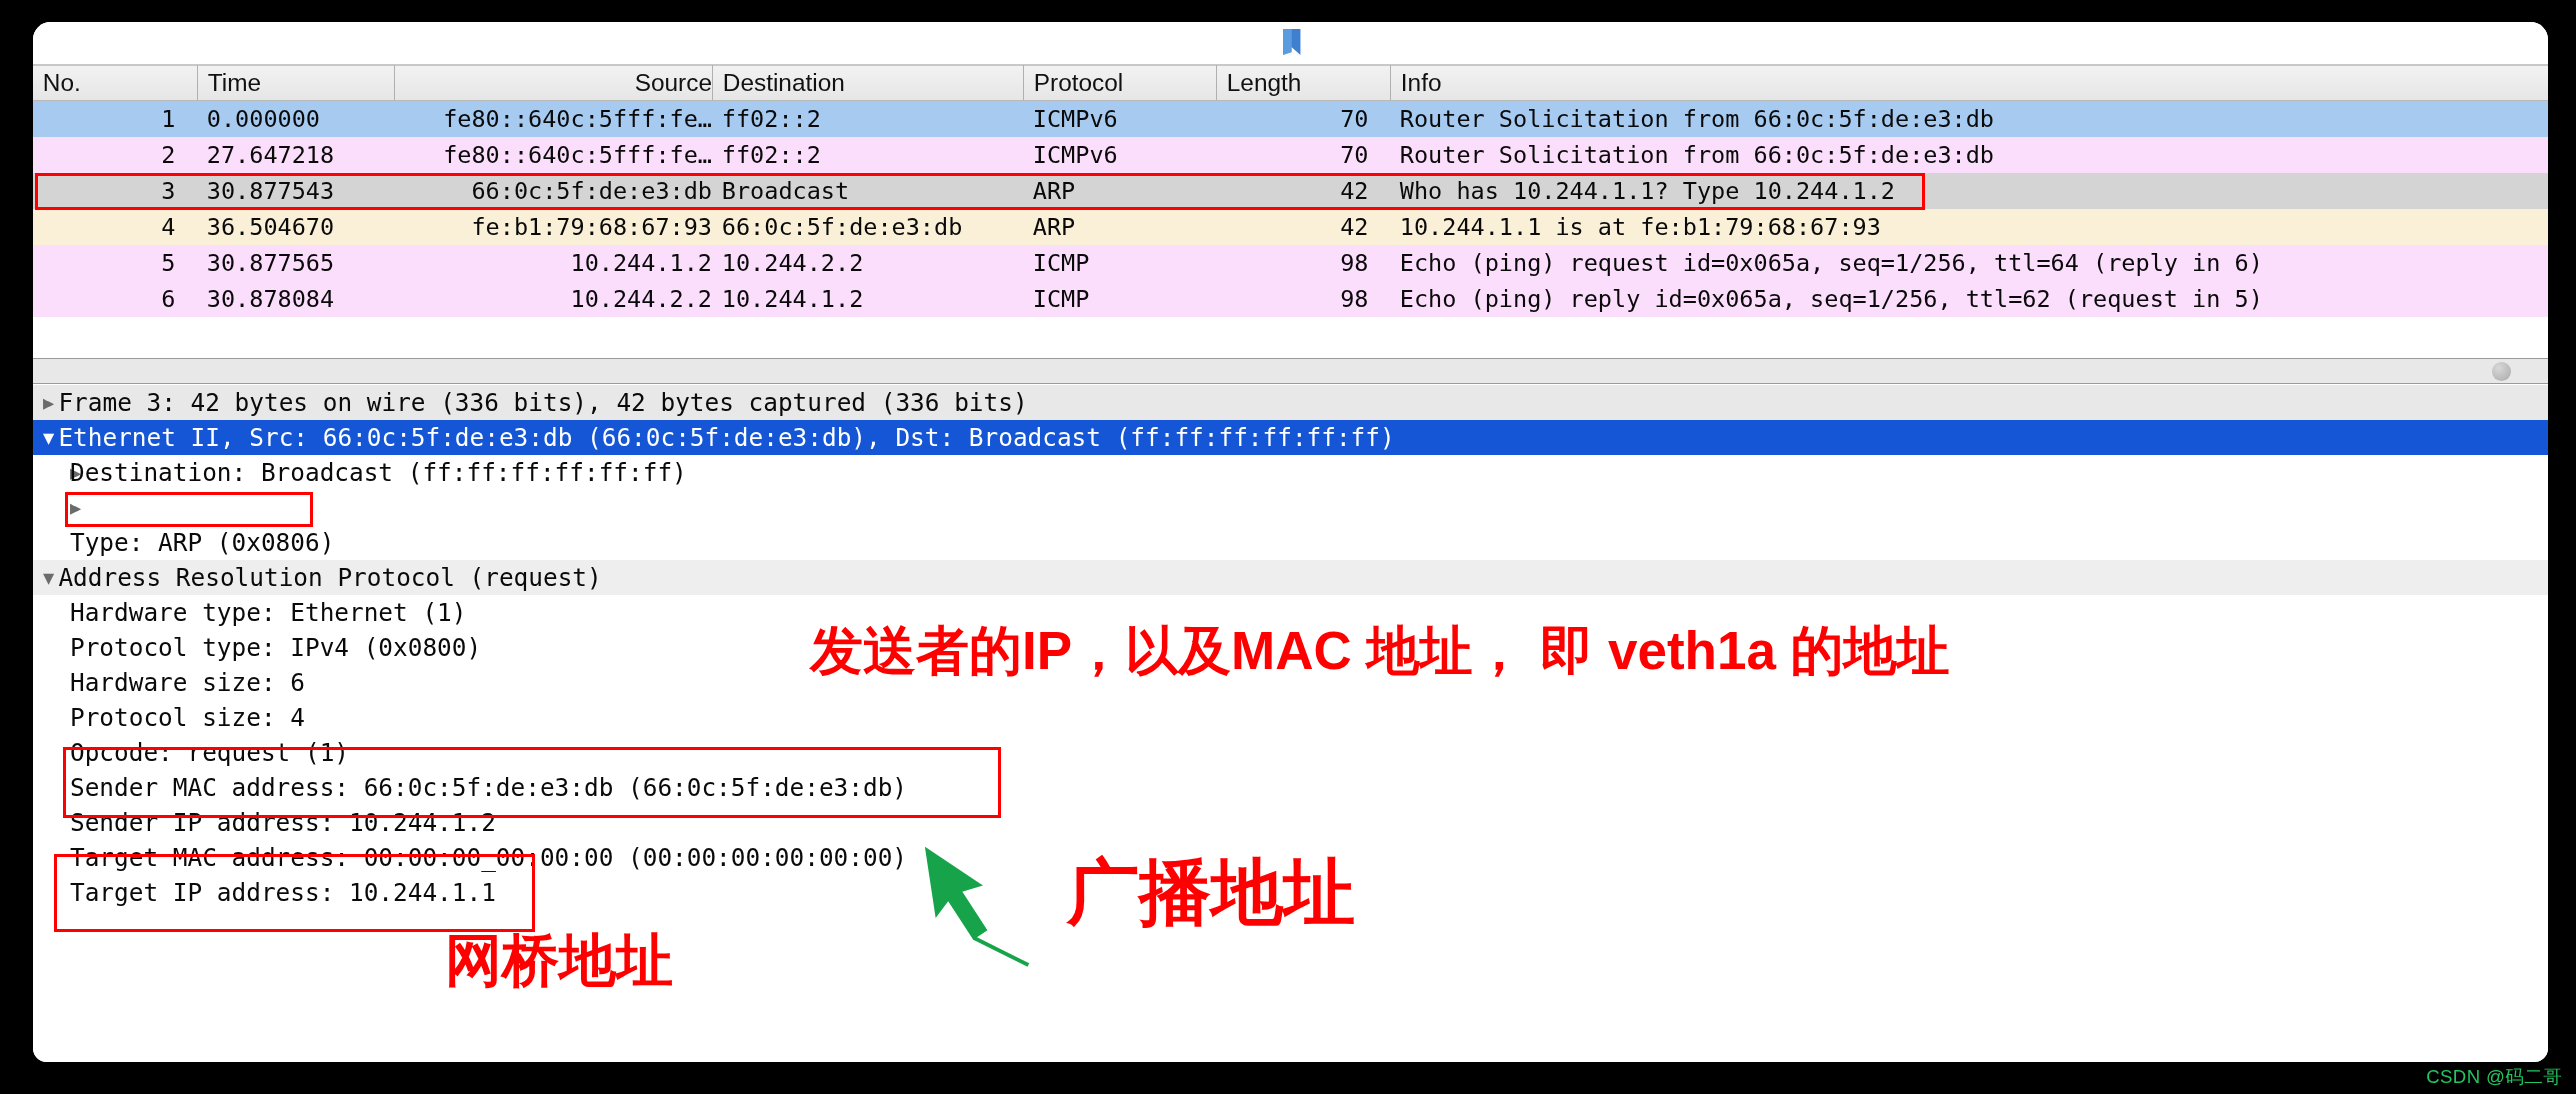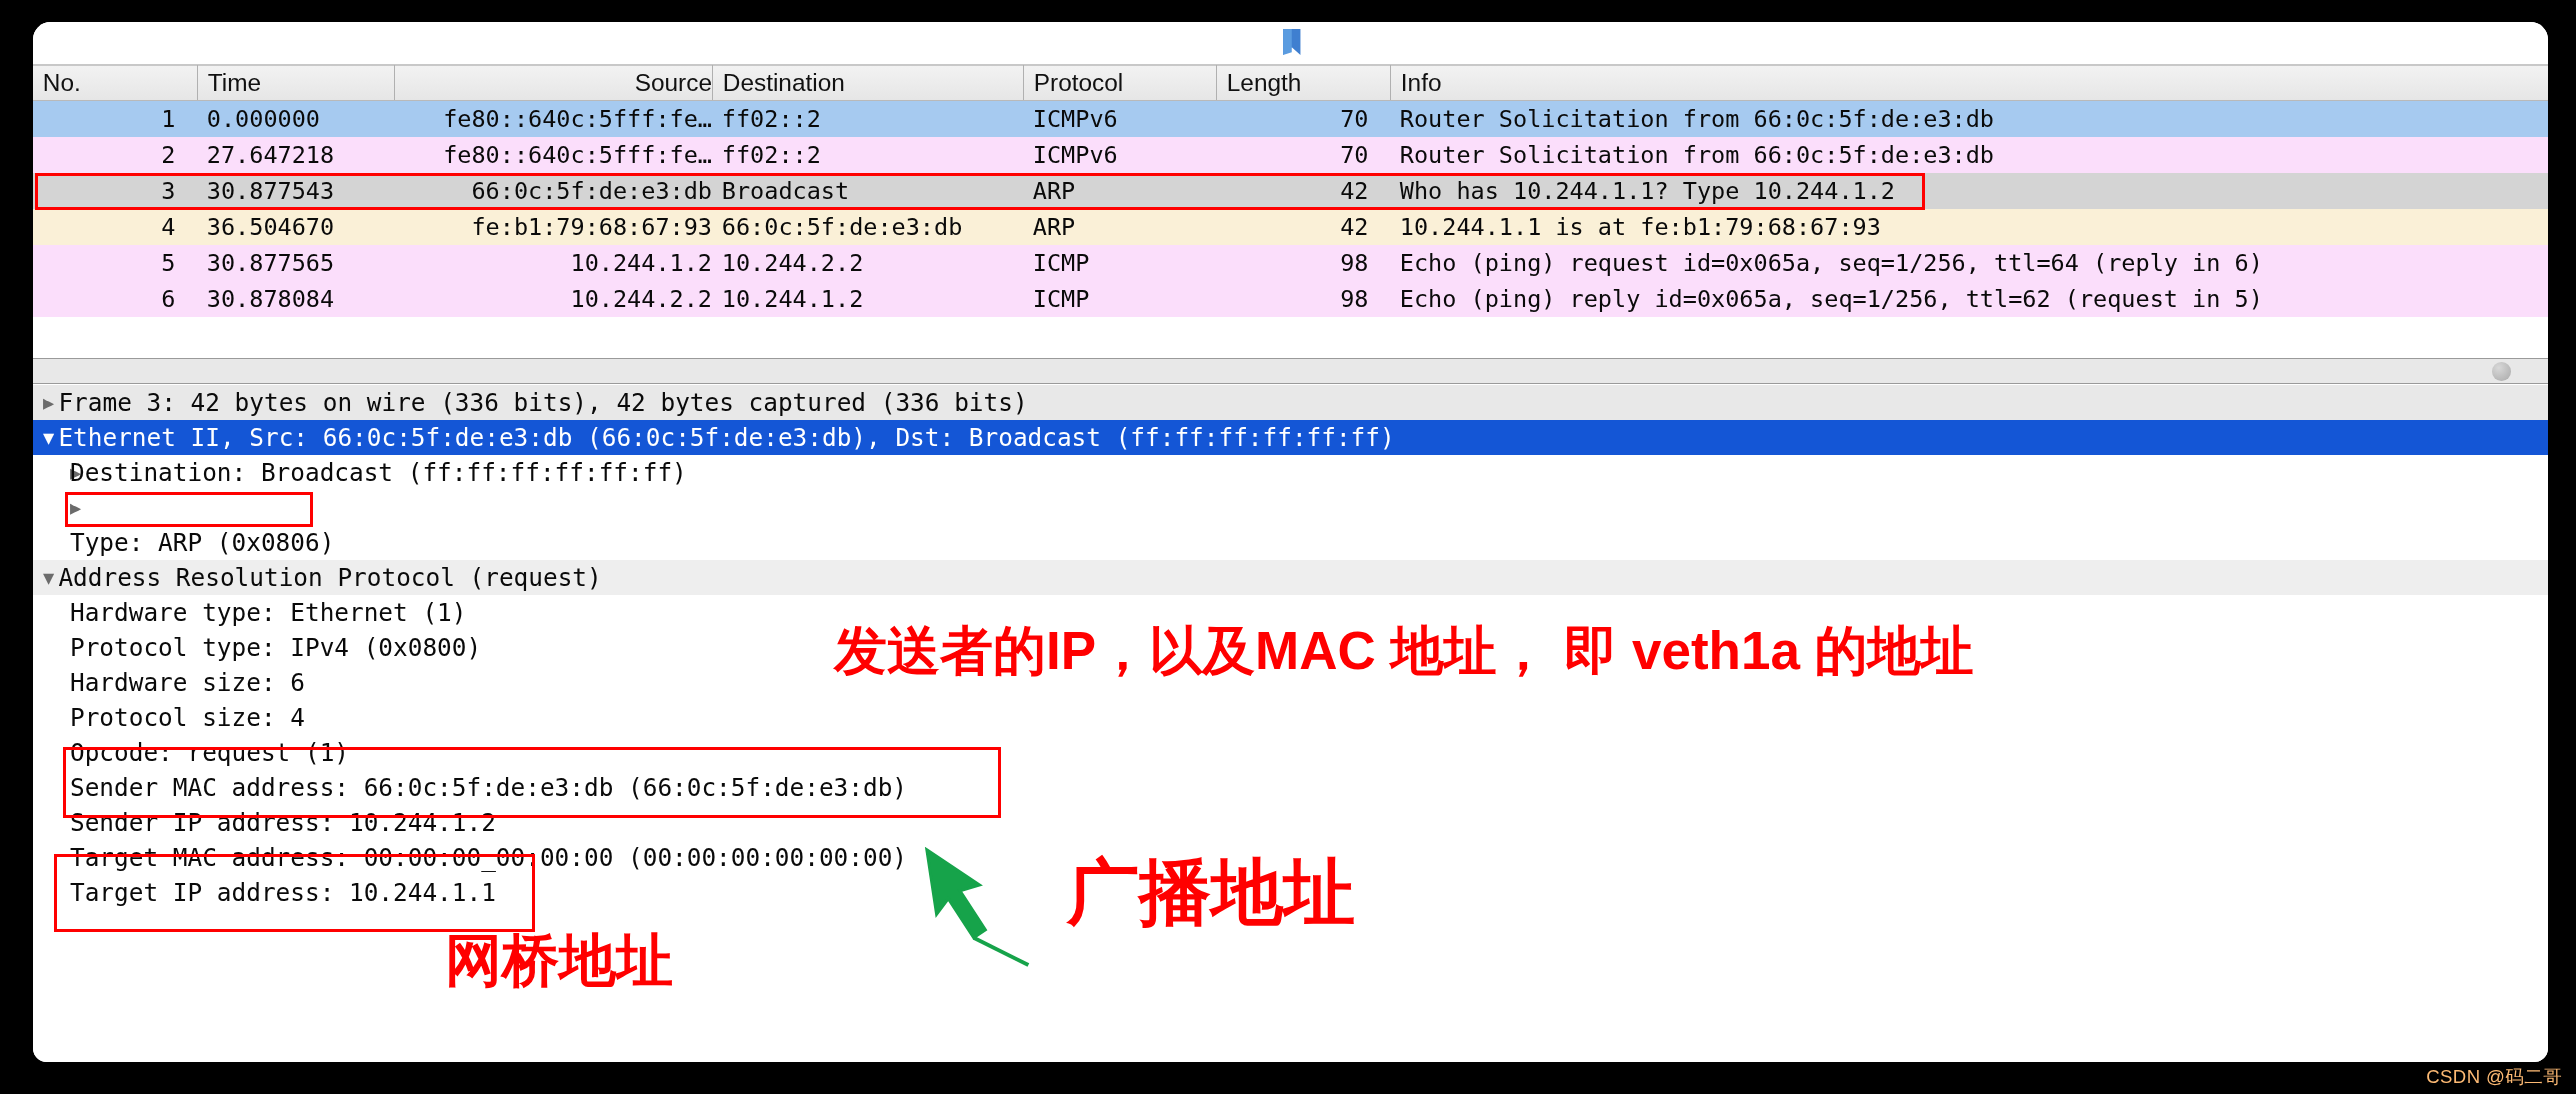--- a/index.html
+++ b/index.html
@@ -172,21 +172,21 @@
   .cn-anno {
     position: absolute;
     color: #ff0000;
     font-family: "Liberation Sans", sans-serif;
     font-weight: bold;
     white-space: nowrap;
   }
   #watermark {
     position: absolute;
     right: 13.7px; bottom: 3.9px;
-    color: #fdba74;
+    color: #22c55e;
     font-size: 18.6px;
     font-family: "Liberation Sans", sans-serif;
     letter-spacing: 0.4px;
   }
 </style>
 </head>
 <body>
 
 <div id="window">
 
@@ -361,20 +361,20 @@
 <div class="redbox" style="left:63px;  top:747px; width:938px;  height:71px;"></div>
 <div class="redbox" style="left:54px;  top:854px; width:481px;  height:78px;"></div>
 
 <svg style="position:absolute; left:919px; top:840px; width:166px; height:127px;" aria-hidden="true" viewBox="0 0 170 130" width="166" height="127">
   <g fill="#16a34a" stroke="#16a34a" stroke-width="3">
     <path d="M8 10 L62 46 L42 52 L68 92 L56 100 L30 60 L18 76 Z"></path>
     <path d="M56 100 L112 128" stroke-width="4" fill="none"></path>
   </g>
 </svg>
 
-<div class="cn-anno" style="left:834px; top:616px; font-size:53px;">发送者的IP，以及MAC 地址， 即 veth1a 的地址</div>
+<div class="cn-anno" style="left:810px; top:616px; font-size:53px;">发送者的IP，以及MAC 地址， 即 veth1a 的地址</div>
 
 <div class="cn-anno" style="left:1067px; top:845px; font-size:72px;">广播地址</div>
 
 <div class="cn-anno" style="left:445px; top:923px; font-size:57px;">网桥地址</div>
 
 <div id="watermark">CSDN @码二哥</div>
 
 
 </body></html>

